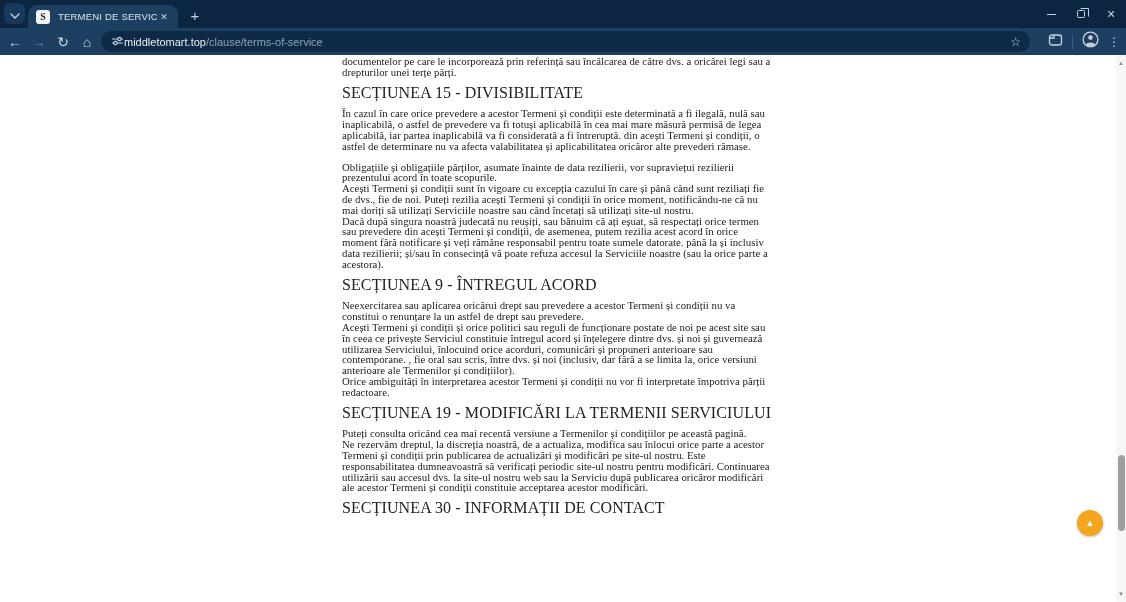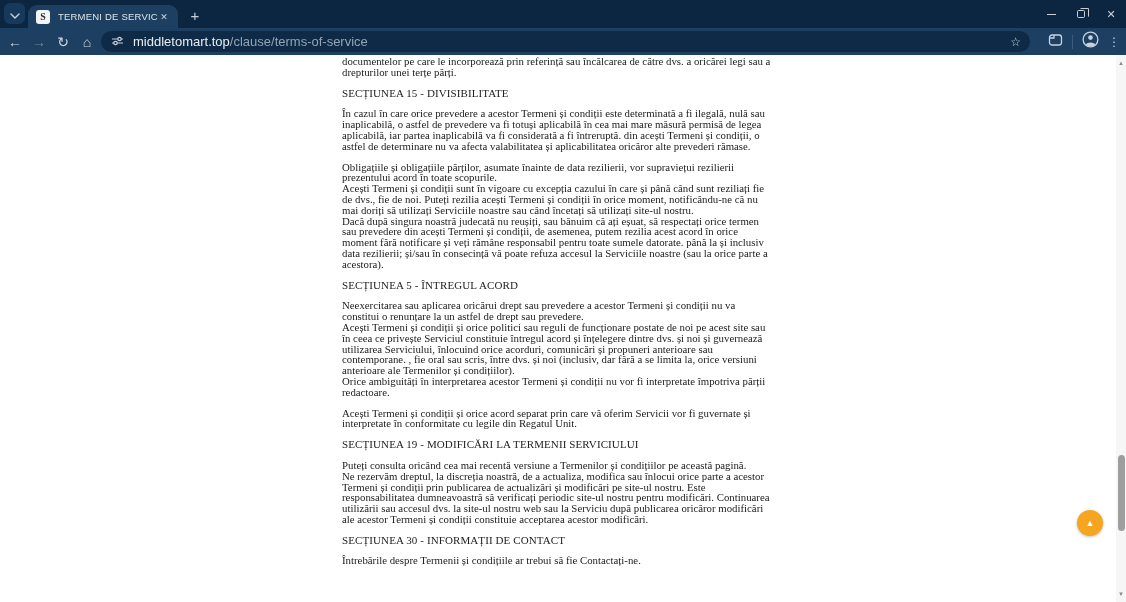--- a/index.html
+++ b/index.html
@@ -67,21 +67,21 @@
     display:flex; align-items:center; justify-content:center;
     color:#CDD6E0; font-size:14px;
   }
   .nav-btn.dim { color:#71849A; }
   .urlbar {
     position:absolute; left:101px; top:3px; width:929px; height:21px;
     background:#0E2A47; border-radius:11px;
     display:flex; align-items:center;
   }
   .site-info { margin-left:10px; display:flex; align-items:center; }
-  .url-text { margin-left:9px; font-size:13px; white-space:nowrap; }
+  .url-text { font-size:11px; white-space:nowrap; }
   .url-domain { color:#E8EDF2; }
   .url-path { color:#93A4B6; }
   .bookmark { margin-left:auto; margin-right:9px; color:#C7D1DC; font-size:12px; }
   .right-cluster {
     position:absolute; right:6px; top:1px; height:25px;
     display:flex; align-items:center; gap:9px;
   }
   .tool-divider { width:1px; height:14px; background:#3C5B7E; }
   .kebab { color:#C7D1DC; font-size:12px; line-height:12px; }
 
@@ -90,21 +90,21 @@
     position:absolute; top:55px; left:0; width:1126px; height:547px;
     background:#FFFFFF; overflow:hidden;
   }
   .article {
     position:absolute; left:342px; top:1px; width:438px;
     font-family:"Liberation Serif", serif; font-size:10.8px; line-height:10.8px;
     color:#1B1B1B;
   }
   .article p { margin:0 8px 10px 0; white-space:pre-line; }
   .article h3 {
-    margin:0 0 10px 0; font-size:11px; line-height:10.8px;
+    margin:0 0 10px 0; font-size:16px; line-height:10.8px;
     font-weight:normal; color:#222222; letter-spacing:.1px;
   }
 
   
   .scrollbar {
     position:absolute; right:0; top:55px; width:10px; height:547px;
     background:#F6F6F6;
   }
   .scroll-arrow {
     position:absolute; left:0; width:10px; height:12px; text-align:center;
@@ -217,33 +217,31 @@
   <div class="article">
     <p>documentelor pe care le incorporează prin referință sau încălcarea de către dvs. a oricărei legi sau a drepturilor unei terțe părți.</p>
 
     <h3>SECȚIUNEA 15 - DIVISIBILITATE</h3>
     <p>În cazul în care orice prevedere a acestor Termeni și condiții este determinată a fi ilegală, nulă sau inaplicabilă, o astfel de prevedere va fi totuși aplicabilă în cea mai mare măsură permisă de legea aplicabilă, iar partea inaplicabilă va fi considerată a fi întreruptă. din acești Termeni și condiții, o astfel de determinare nu va afecta valabilitatea și aplicabilitatea oricăror alte prevederi rămase.</p>
 
     <p>Obligațiile și obligațiile părților, asumate înainte de data rezilierii, vor supraviețui rezilierii prezentului acord în toate scopurile.
 Acești Termeni și condiții sunt în vigoare cu excepția cazului în care și până când sunt reziliați fie de dvs., fie de noi. Puteți rezilia acești Termeni și condiții în orice moment, notificându-ne că nu mai doriți să utilizați Serviciile noastre sau când încetați să utilizați site-ul nostru.
 Dacă după singura noastră judecată nu reușiți, sau bănuim că ați eșuat, să respectați orice termen sau prevedere din acești Termeni și condiții, de asemenea, putem rezilia acest acord în orice moment fără notificare și veți rămâne responsabil pentru toate sumele datorate. până la și inclusiv data rezilierii; și/sau în consecință vă poate refuza accesul la Serviciile noastre (sau la orice parte a acestora).</p>
 
-    <h3>SECȚIUNEA 5 - ÎNTREGUL ACORD</h3>
+    <h3>SECȚIUNEA 9 - ÎNTREGUL ACORD</h3>
     <p>Neexercitarea sau aplicarea oricărui drept sau prevedere a acestor Termeni și condiții nu va constitui o renunțare la un astfel de drept sau prevedere.
 Acești Termeni și condiții și orice politici sau reguli de funcționare postate de noi pe acest site sau în ceea ce privește Serviciul constituie întregul acord și înțelegere dintre dvs. și noi și guvernează utilizarea Serviciului, înlocuind orice acorduri, comunicări și propuneri anterioare sau contemporane. , fie oral sau scris, între dvs. și noi (inclusiv, dar fără a se limita la, orice versiuni anterioare ale Termenilor și condițiilor).
 Orice ambiguități în interpretarea acestor Termeni și condiții nu vor fi interpretate împotriva părții redactoare.</p>
 
-    <p>Acești Termeni și condiții și orice acord separat prin care vă oferim Servicii vor fi guvernate și interpretate în conformitate cu legile din Regatul Unit.</p>
 
     <h3>SECȚIUNEA 19 - MODIFICĂRI LA TERMENII SERVICIULUI</h3>
     <p>Puteți consulta oricând cea mai recentă versiune a Termenilor și condițiilor pe această pagină.
 Ne rezervăm dreptul, la discreția noastră, de a actualiza, modifica sau înlocui orice parte a acestor Termeni și condiții prin publicarea de actualizări și modificări pe site-ul nostru. Este responsabilitatea dumneavoastră să verificați periodic site-ul nostru pentru modificări. Continuarea utilizării sau accesul dvs. la site-ul nostru web sau la Serviciu după publicarea oricăror modificări ale acestor Termeni și condiții constituie acceptarea acestor modificări.</p>
 
     <h3>SECȚIUNEA 30 - INFORMAȚII DE CONTACT</h3>
-    <p>Întrebările despre Termenii și condițiile ar trebui să fie Contactați-ne.</p>
   </div>
 </div>
 
 <div class="scrollbar">
   <div class="scroll-arrow up">▲</div>
   <div class="scroll-thumb"></div>
   <div class="scroll-arrow down">▼</div>
 </div>
 
 <div class="back-to-top">

